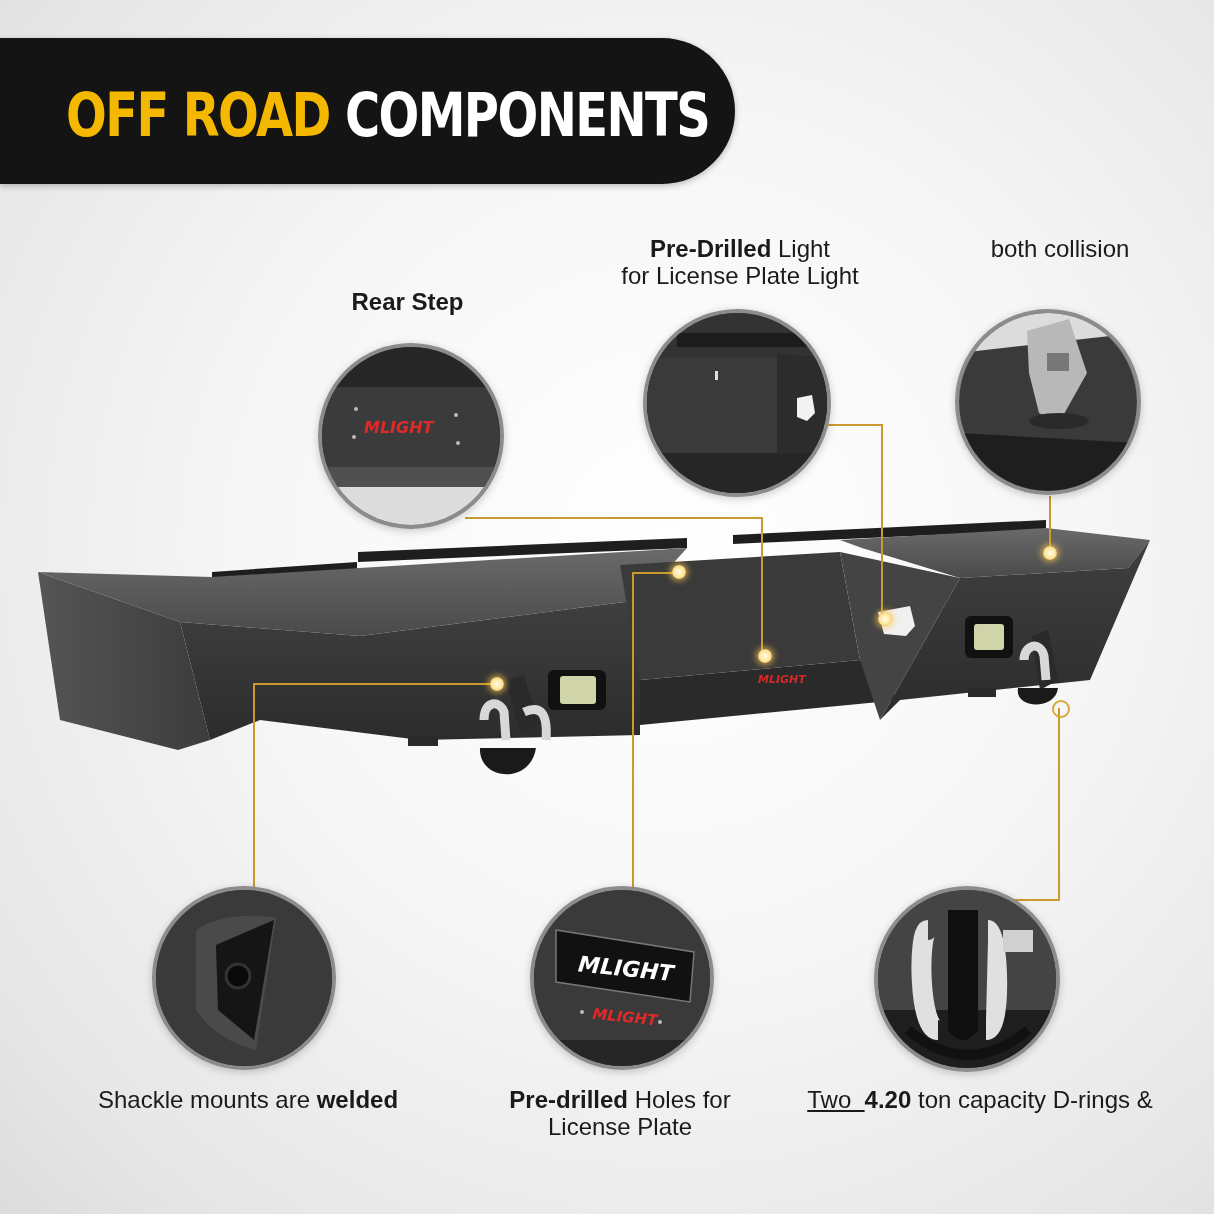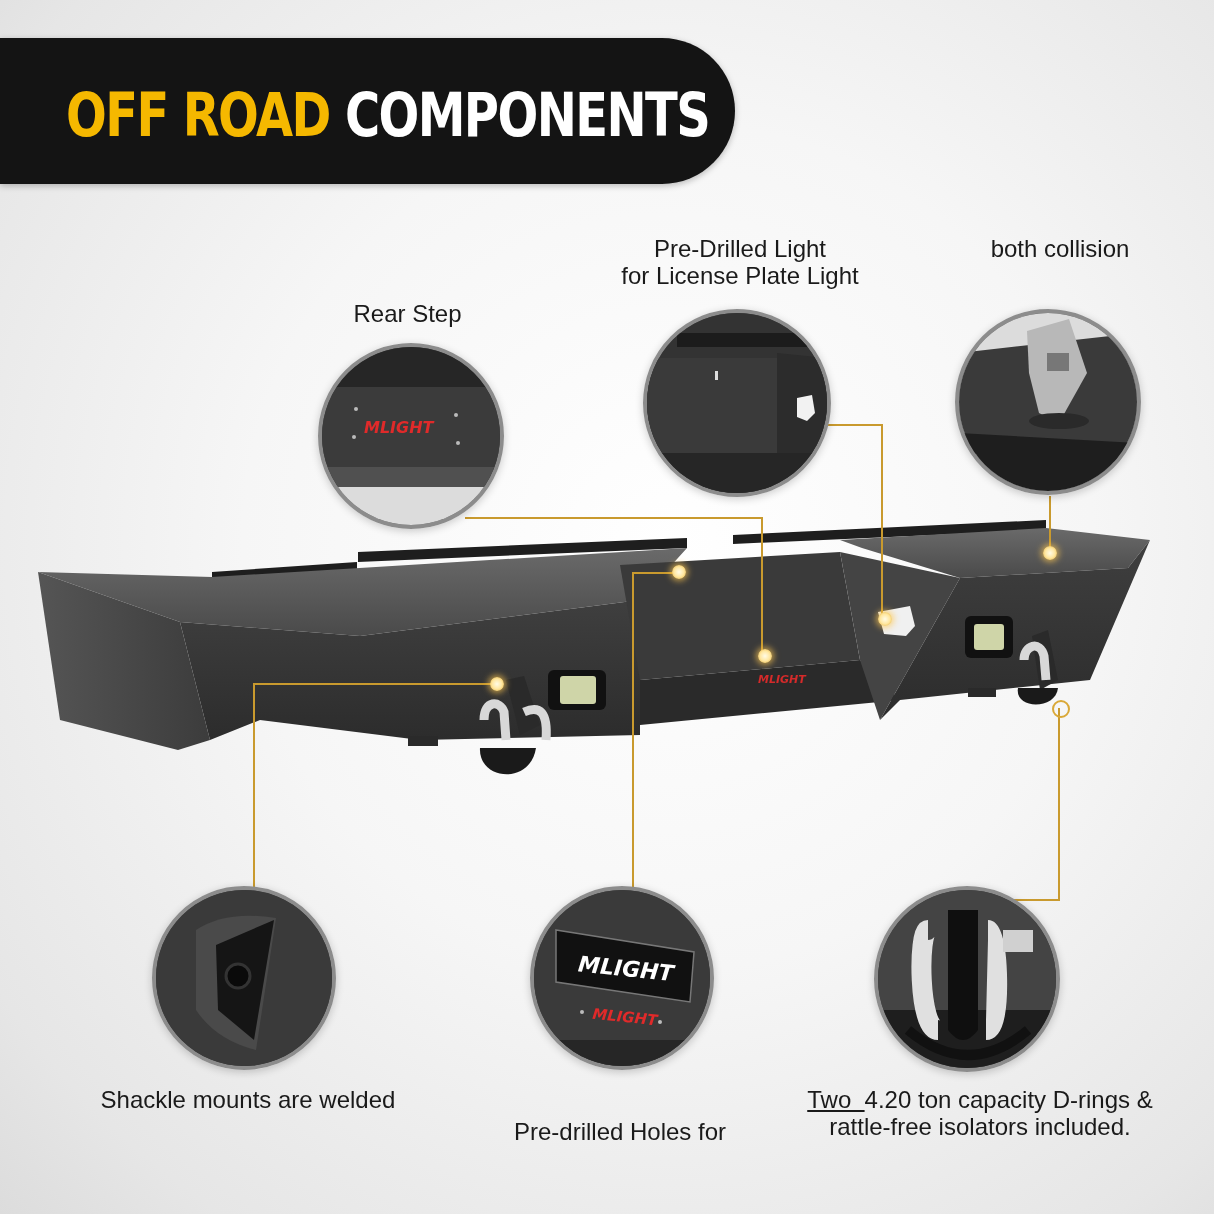--- a/index.html
+++ b/index.html
@@ -20,21 +20,21 @@
     transform: scaleX(0.8); transform-origin: left center;
     white-space: nowrap;
   }
   .header-title .accent { color: #f5b800; }
   .header-title .main { color: #ffffff; }
 
   .label {
     position: absolute; color: #1a1a1a; font-size: 24px; line-height: 27px;
     text-align: center; white-space: nowrap;
   }
-  .label b { font-weight: normal; }
+  .label b { font-weight: bold; }
 
   .circle {
     position: absolute; border-radius: 50%; overflow: hidden;
     border: 4px solid #8c8c8c; box-sizing: border-box;
     background: radial-gradient(circle at 40% 35%, #555 0%, #3a3a3a 45%, #2a2a2a 100%);
     box-shadow: 0 2px 8px rgba(0,0,0,0.2);
   }
   .line { position: absolute; background: #c99a2e; }
   .dot {
     position: absolute; width: 14px; height: 14px; border-radius: 50%;
@@ -207,37 +207,37 @@
     <rect x="0" y="0" width="178" height="120" fill="#444"></rect>
     <rect x="0" y="120" width="178" height="58" fill="#1e1e1e"></rect>
     <path d="M50,40 C40,40 40,140 60,140" stroke="#e0e0e0" stroke-width="20" fill="none"></path>
     <path d="M110,40 C120,40 125,140 108,140" stroke="#e0e0e0" stroke-width="20" fill="none"></path>
     <path d="M70,20 L100,20 L100,140 Q85,160 70,140 Z" fill="#0f0f0f"></path>
     <path d="M30,140 Q90,190 150,140" stroke="#111" stroke-width="10" fill="none"></path>
     <rect x="125" y="40" width="30" height="22" fill="#d0d0d0"></rect>
   </svg>
 </div>
 
-<div class="label" style="left:330px;top:288px;width:155px;margin-top:12px;">
+<div class="label" style="left:330px;top:288px;width:155px;">
   <b>Rear Step</b>
 </div>
 
 <div class="label" style="left:590px;top:235px;width:300px;">
   <div><b>Pre-Drilled</b><span> Light</span></div>
   <div>for License Plate Light</div>
 </div>
 
 <div class="label" style="left:910px;top:235px;width:300px;">
   <div>both collision</div>
 </div>
 
 <div class="label" style="left:58px;top:1086px;width:380px;">
   <div><span>Shackle mounts are </span><b>welded</b></div>
 </div>
 
-<div class="label" style="left:470px;top:1086px;width:300px;margin-top:32px;">
+<div class="label" style="left:470px;top:1086px;width:300px;">
   <div><b>Pre-drilled</b><span> Holes for</span></div>
+  <div>License Plate</div>
 </div>
 
 <div class="label" style="left:780px;top:1086px;width:400px;">
   <div><span style="white-space:pre;text-decoration:underline;">Two  </span><b>4.20</b><span> ton capacity D-rings &amp;</span></div>
-  <div>rattle-free isolators included.</div>
 </div>
 
 </body></html>

